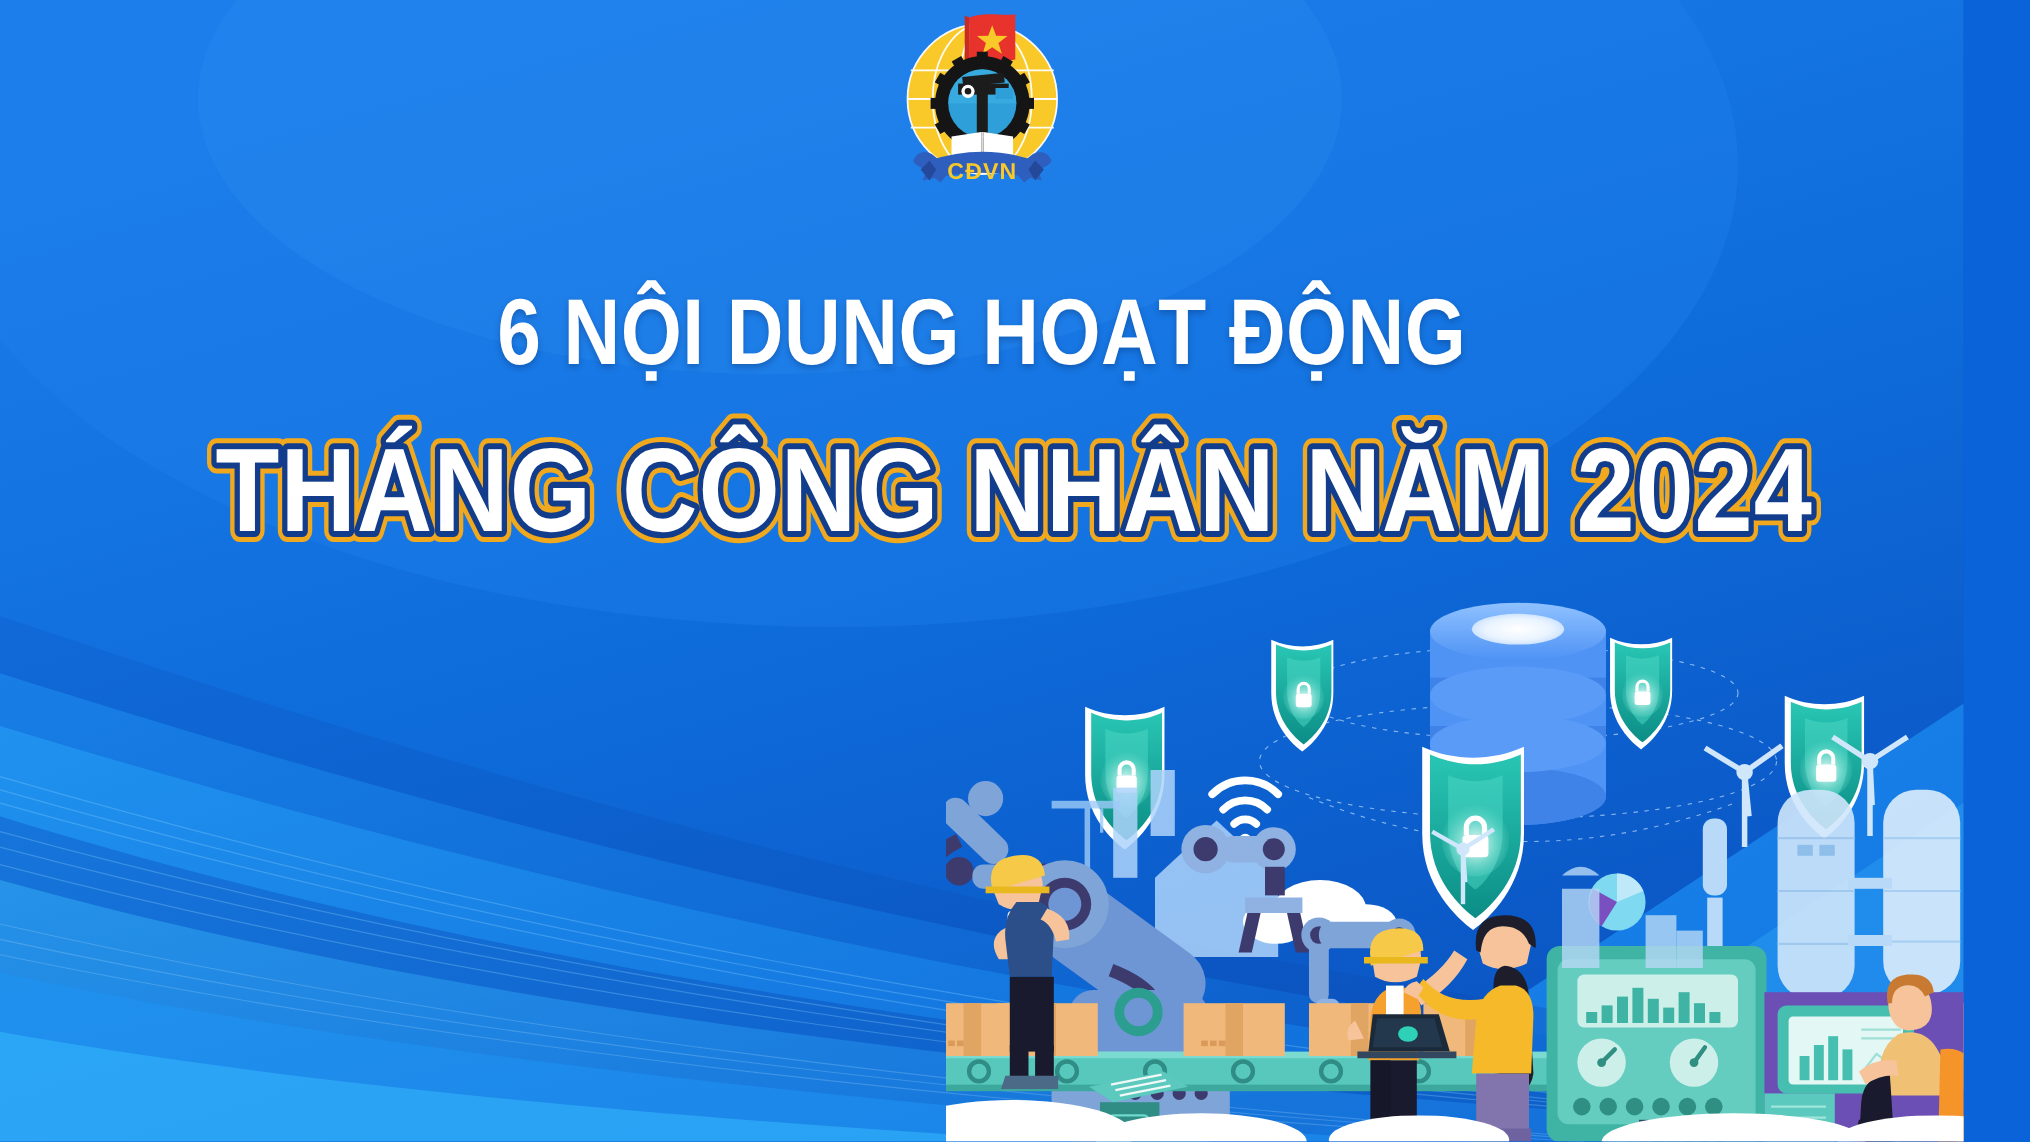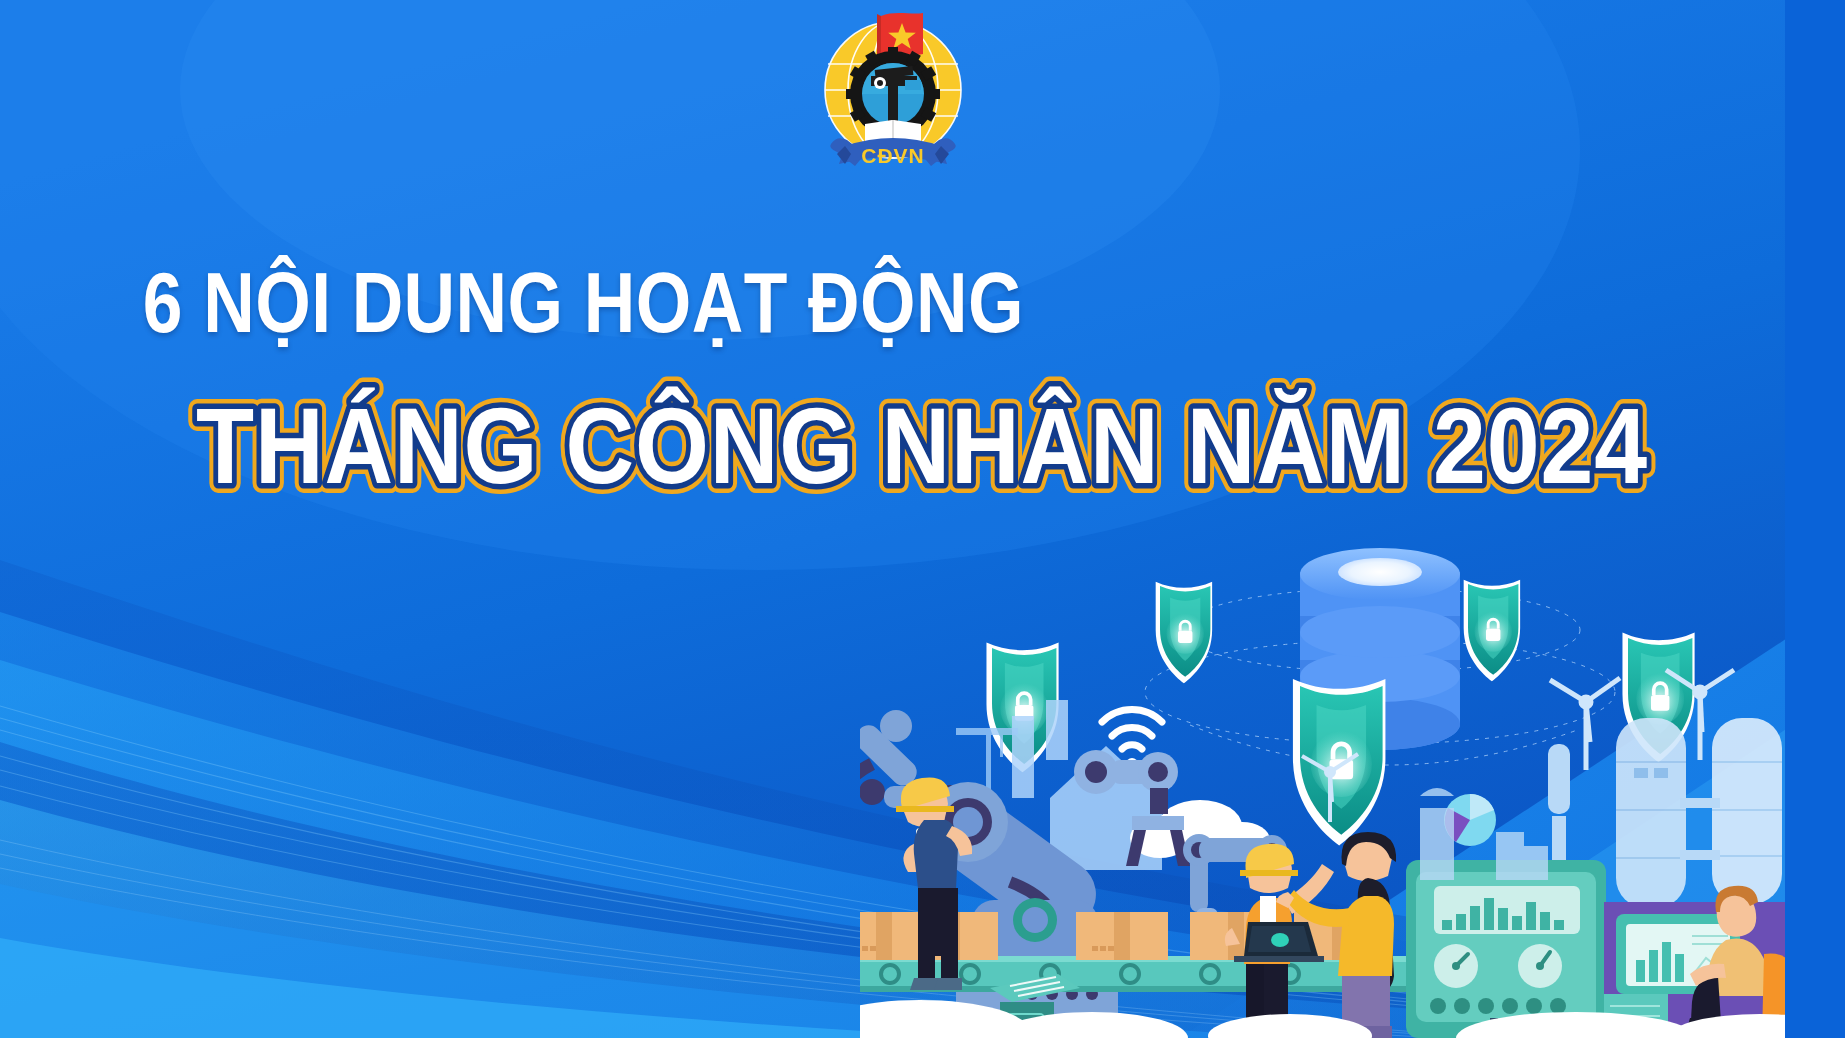--- a/index.html
+++ b/index.html
@@ -25,20 +25,21 @@
   #emblem-wrap {
     position:absolute; left:50%; top:6px;
     transform:translateX(-50%);
     width:168px; height:172px;
   }
   #emblem-wrap svg { display:block; width:168px; height:172px; }
 
   
   #title-block {
     position:absolute; left:0; right:0; top:262px;
+    text-align:center;
   }
   #title-line1 {
     font-family:"Liberation Sans Narrow","Liberation Sans", sans-serif;
     font-weight:700;
     font-size:85px;
     line-height:0.96;
     letter-spacing:0.5px;
     color:#ffffff;
     transform:scaleX(0.84);
     transform-origin:center;

